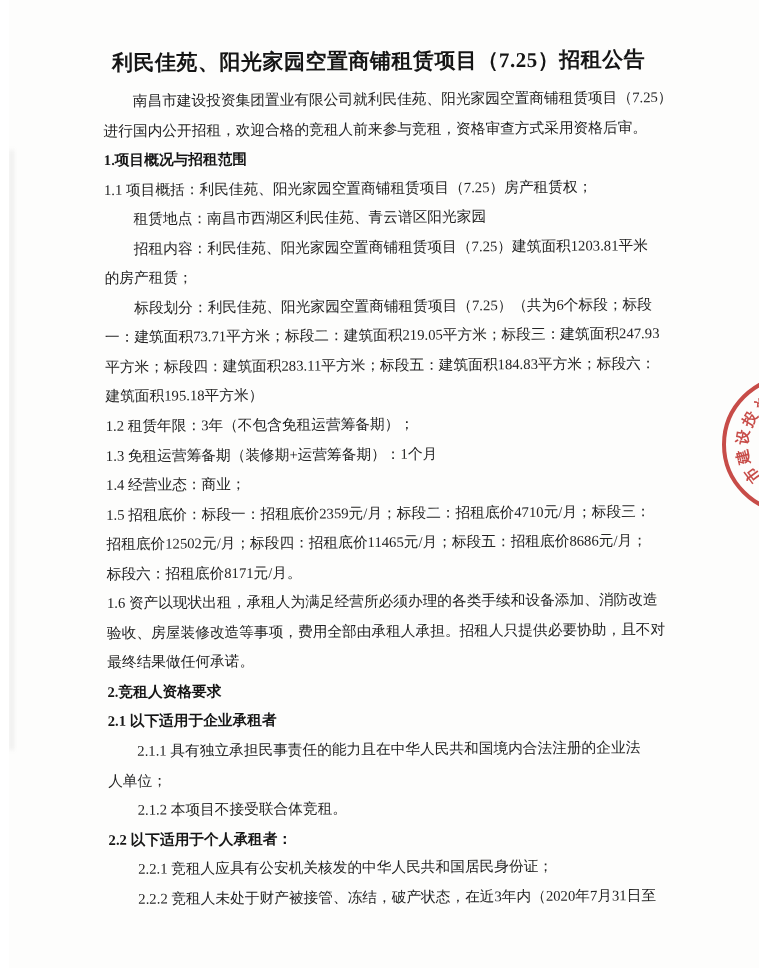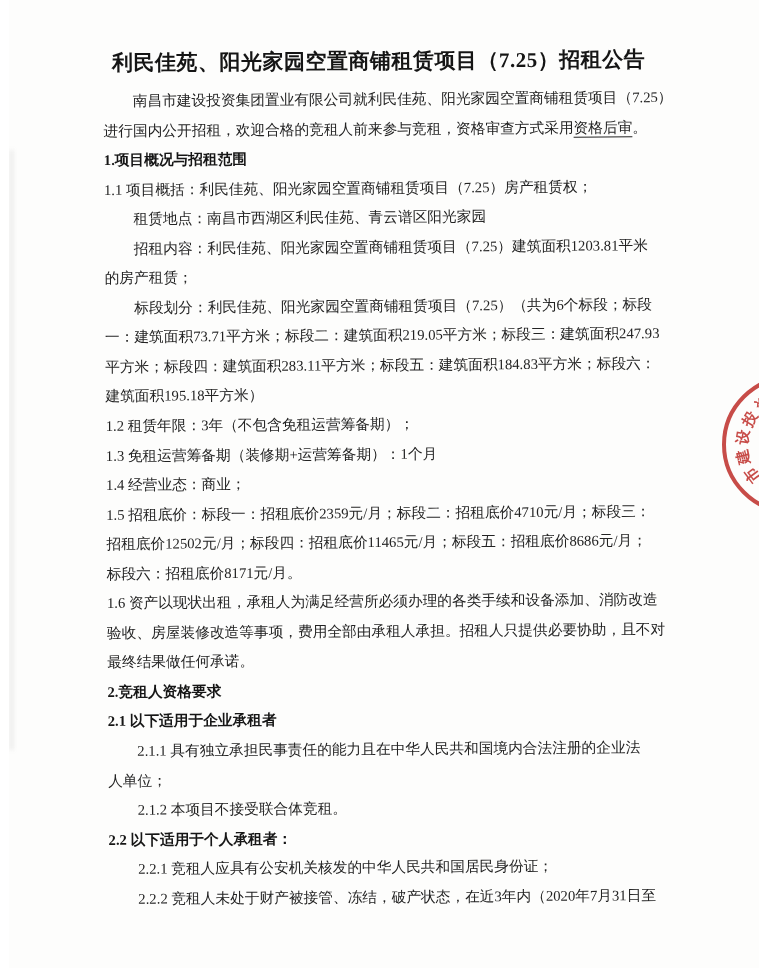--- a/index.html
+++ b/index.html
@@ -48,21 +48,20 @@
   .line {
     font-size: 14.7px;
     line-height: 29.55px;
     height: 29.55px;
     white-space: nowrap;
     color: #232323;
   }
   .line.indent { padding-left: 29.4px; }
   .line.bold { font-weight: 700; color: #161616; }
   .u {
-    text-decoration: underline;
     text-underline-offset: 4px;
     text-decoration-thickness: 1px;
   }
   
   .stamp {
     position: absolute;
     left: 713px;
     top: 375px;
     width: 140px;
     height: 140px;

